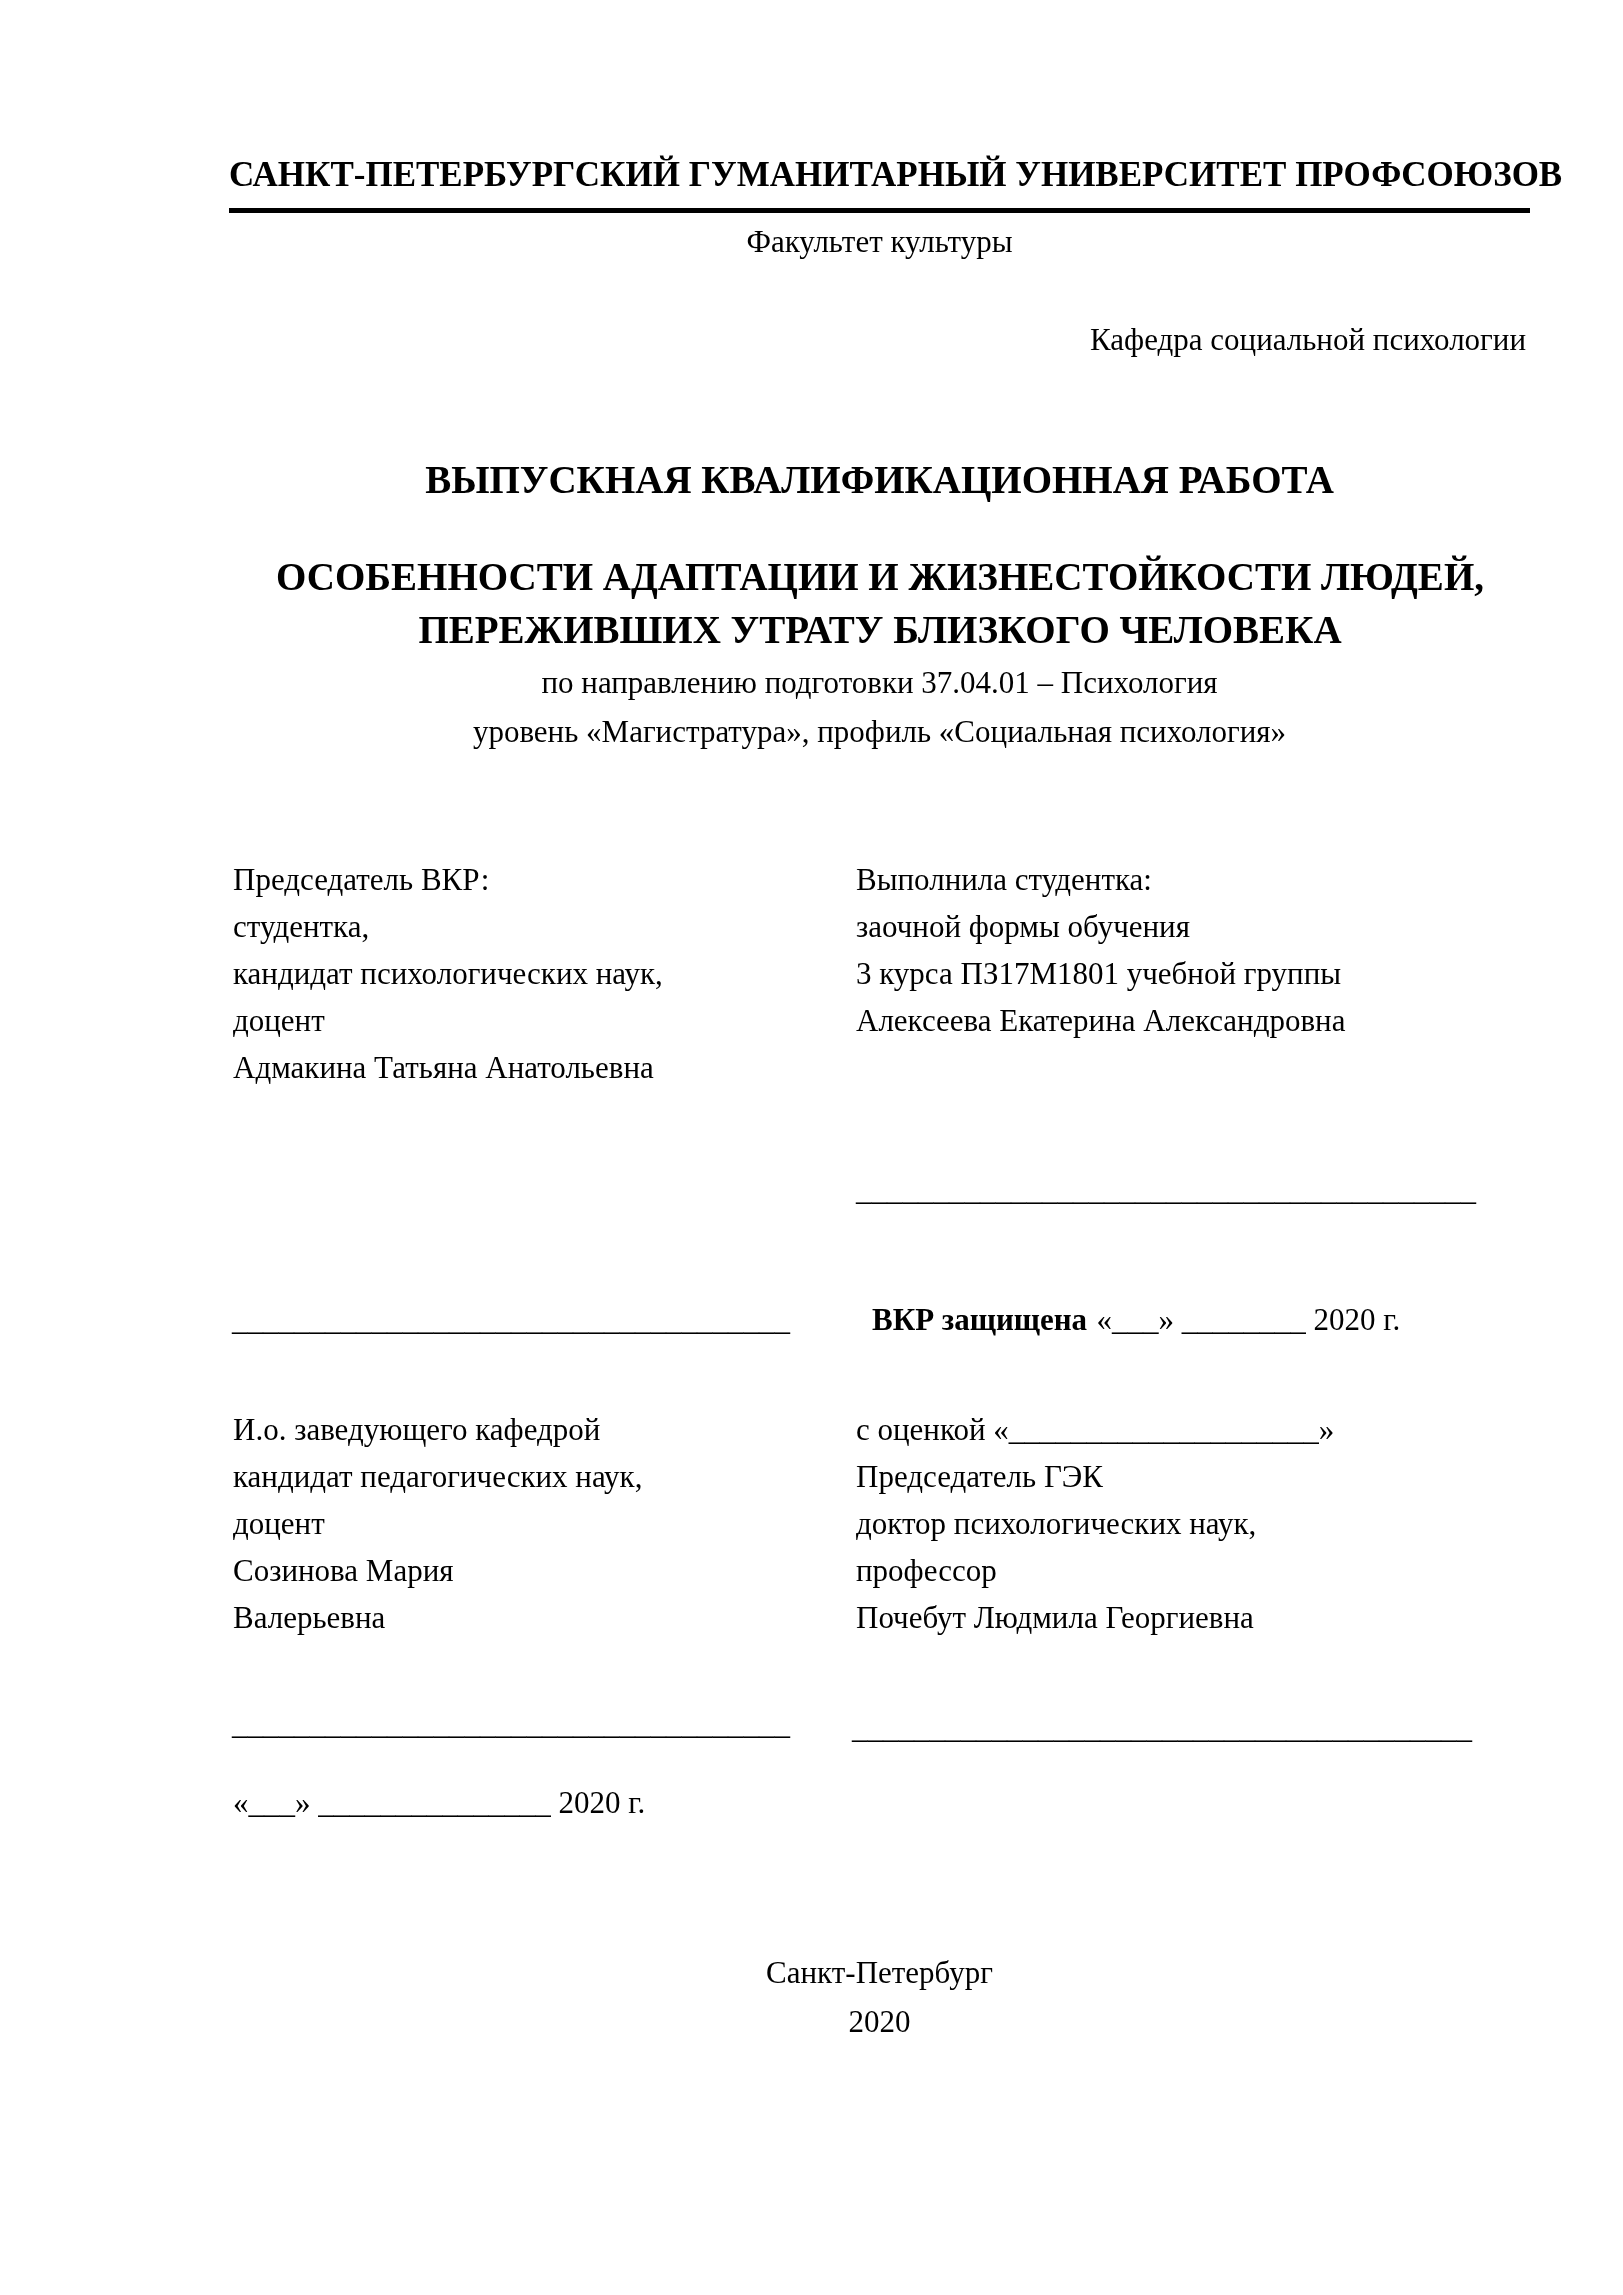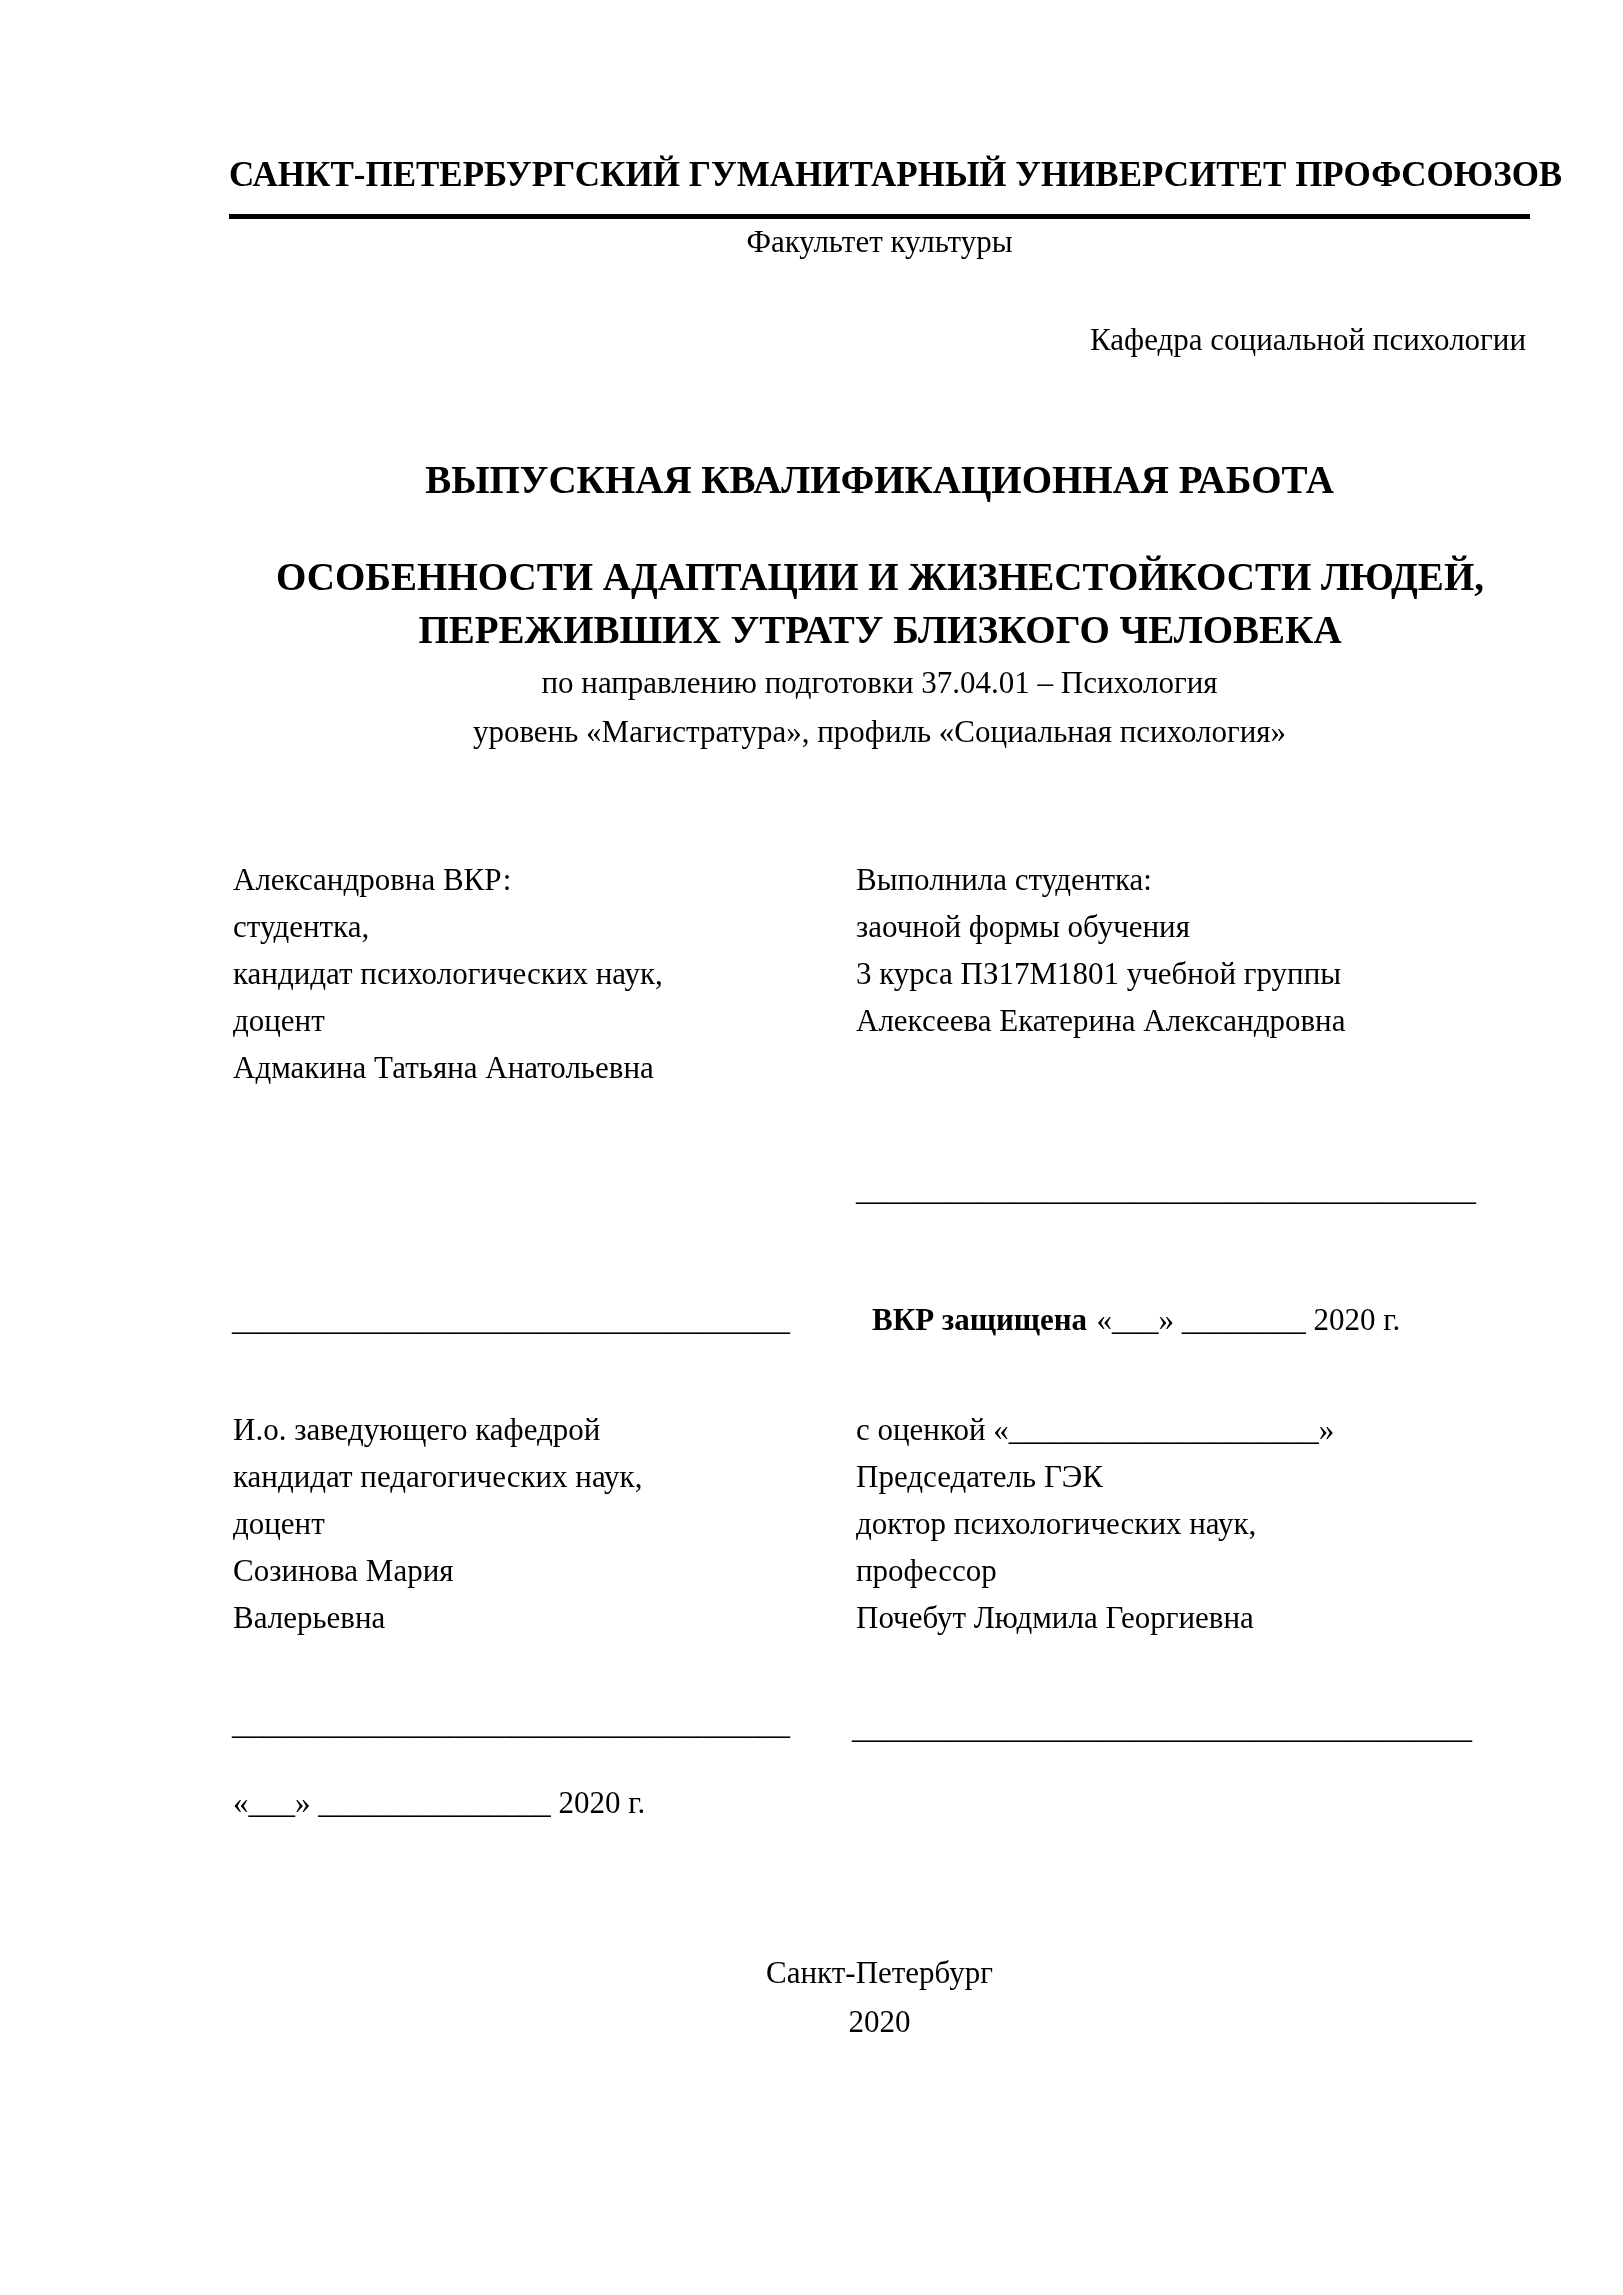--- a/index.html
+++ b/index.html
@@ -13,21 +13,21 @@
     font-family: "Liberation Serif", "DejaVu Serif", serif;
     font-size: 31px;
     overflow: hidden;
   }
   .abs { position: absolute; }
 
   .hdr {
     top: 149px; left: 229px; width: 1301px;
     text-align: center; font-weight: bold; font-size: 35px;
     line-height: 52px; white-space: nowrap;
-    border-bottom: 5.5px solid #000; padding-bottom: 13px;
+    border-bottom: 5.5px solid #000; padding-bottom: 7px;
   }
   .faculty {
     top: 218px; left: 229px; width: 1301px;
     text-align: center; line-height: 47px;
   }
   .dept {
     top: 316px; left: 229px; width: 1297px;
     text-align: right; line-height: 47px;
   }
   .worktype {
@@ -78,21 +78,21 @@
     <div>ОСОБЕННОСТИ АДАПТАЦИИ И ЖИЗНЕСТОЙКОСТИ ЛЮДЕЙ,</div>
     <div>ПЕРЕЖИВШИХ УТРАТУ БЛИЗКОГО ЧЕЛОВЕКА</div>
   </div>
 
   <div class="abs programblock">
     <div>по направлению подготовки 37.04.01 – Психология</div>
     <div>уровень «Магистратура», профиль «Социальная психология»</div>
   </div>
 
   <div class="abs colL">
-    <div>Александровна ВКР:</div>
+    <div>Председатель ВКР:</div>
     <div>студентка,</div>
     <div>кандидат психологических наук,</div>
     <div>доцент</div>
     <div>Адмакина Татьяна Анатольевна</div>
   </div>
 
   <div class="abs colR">
     <div>Выполнила студентка:</div>
     <div>заочной формы обучения</div>
     <div>3 курса ПЗ17М1801 учебной группы</div>

